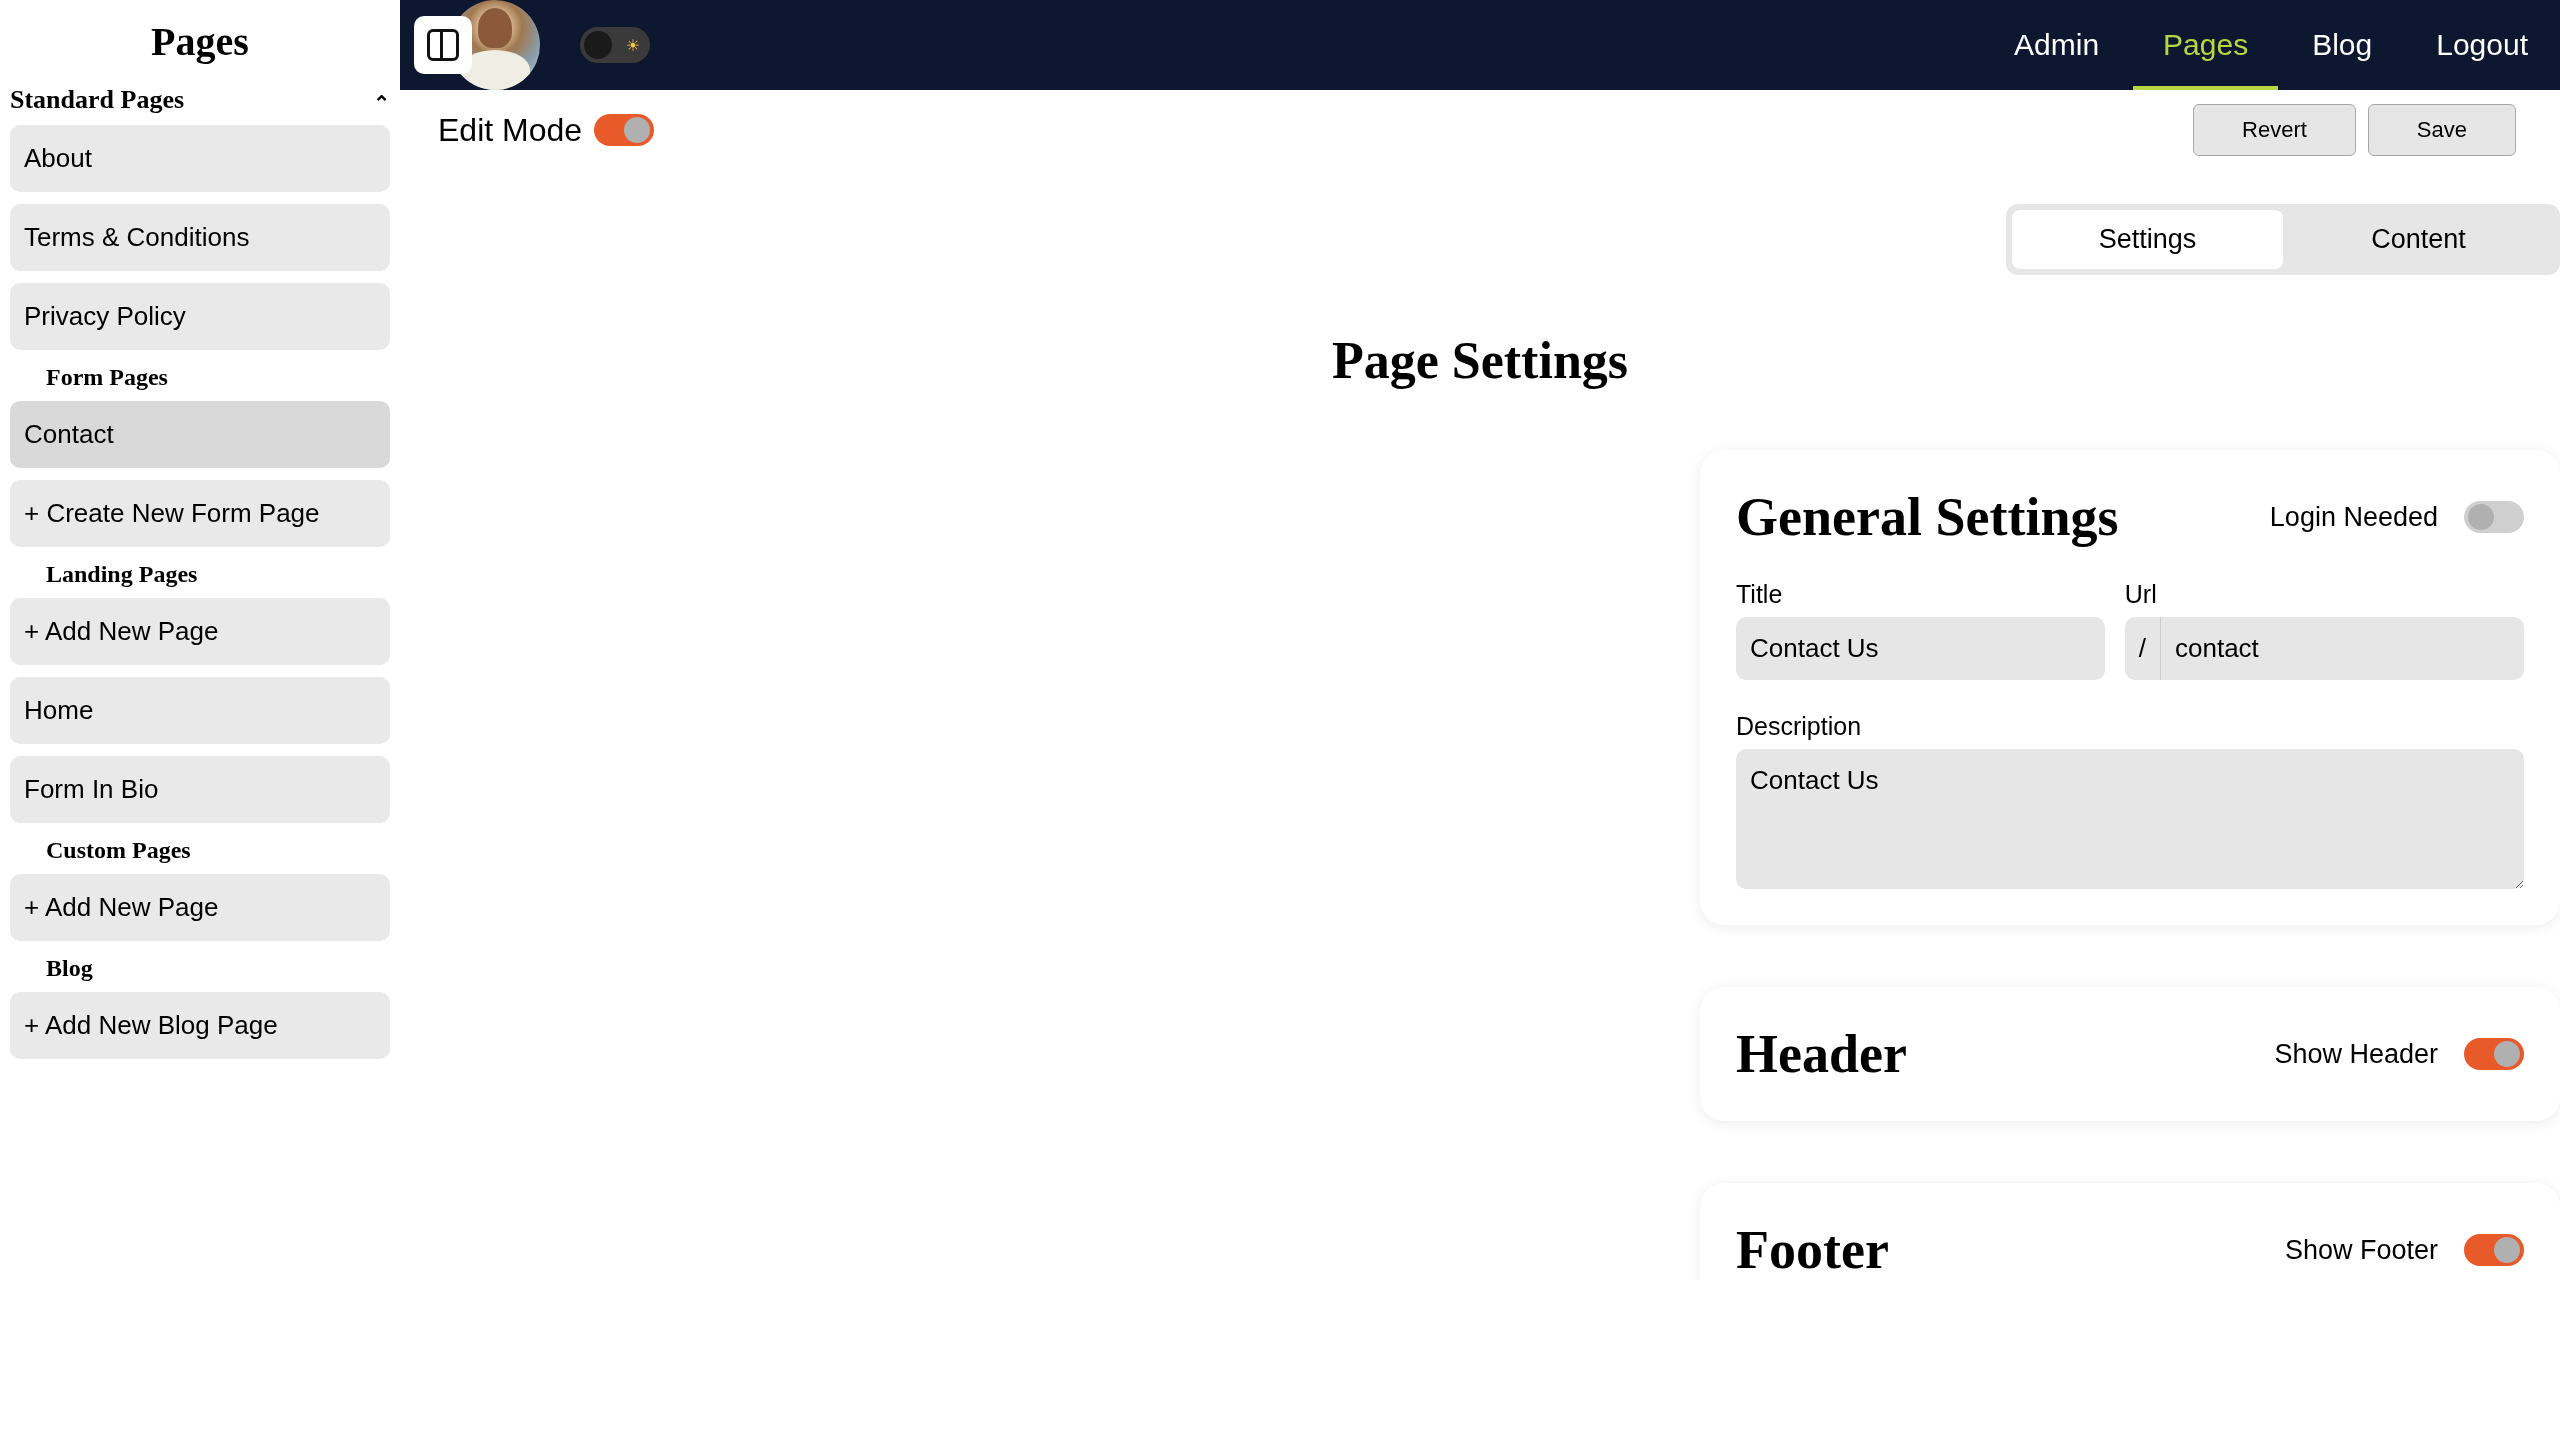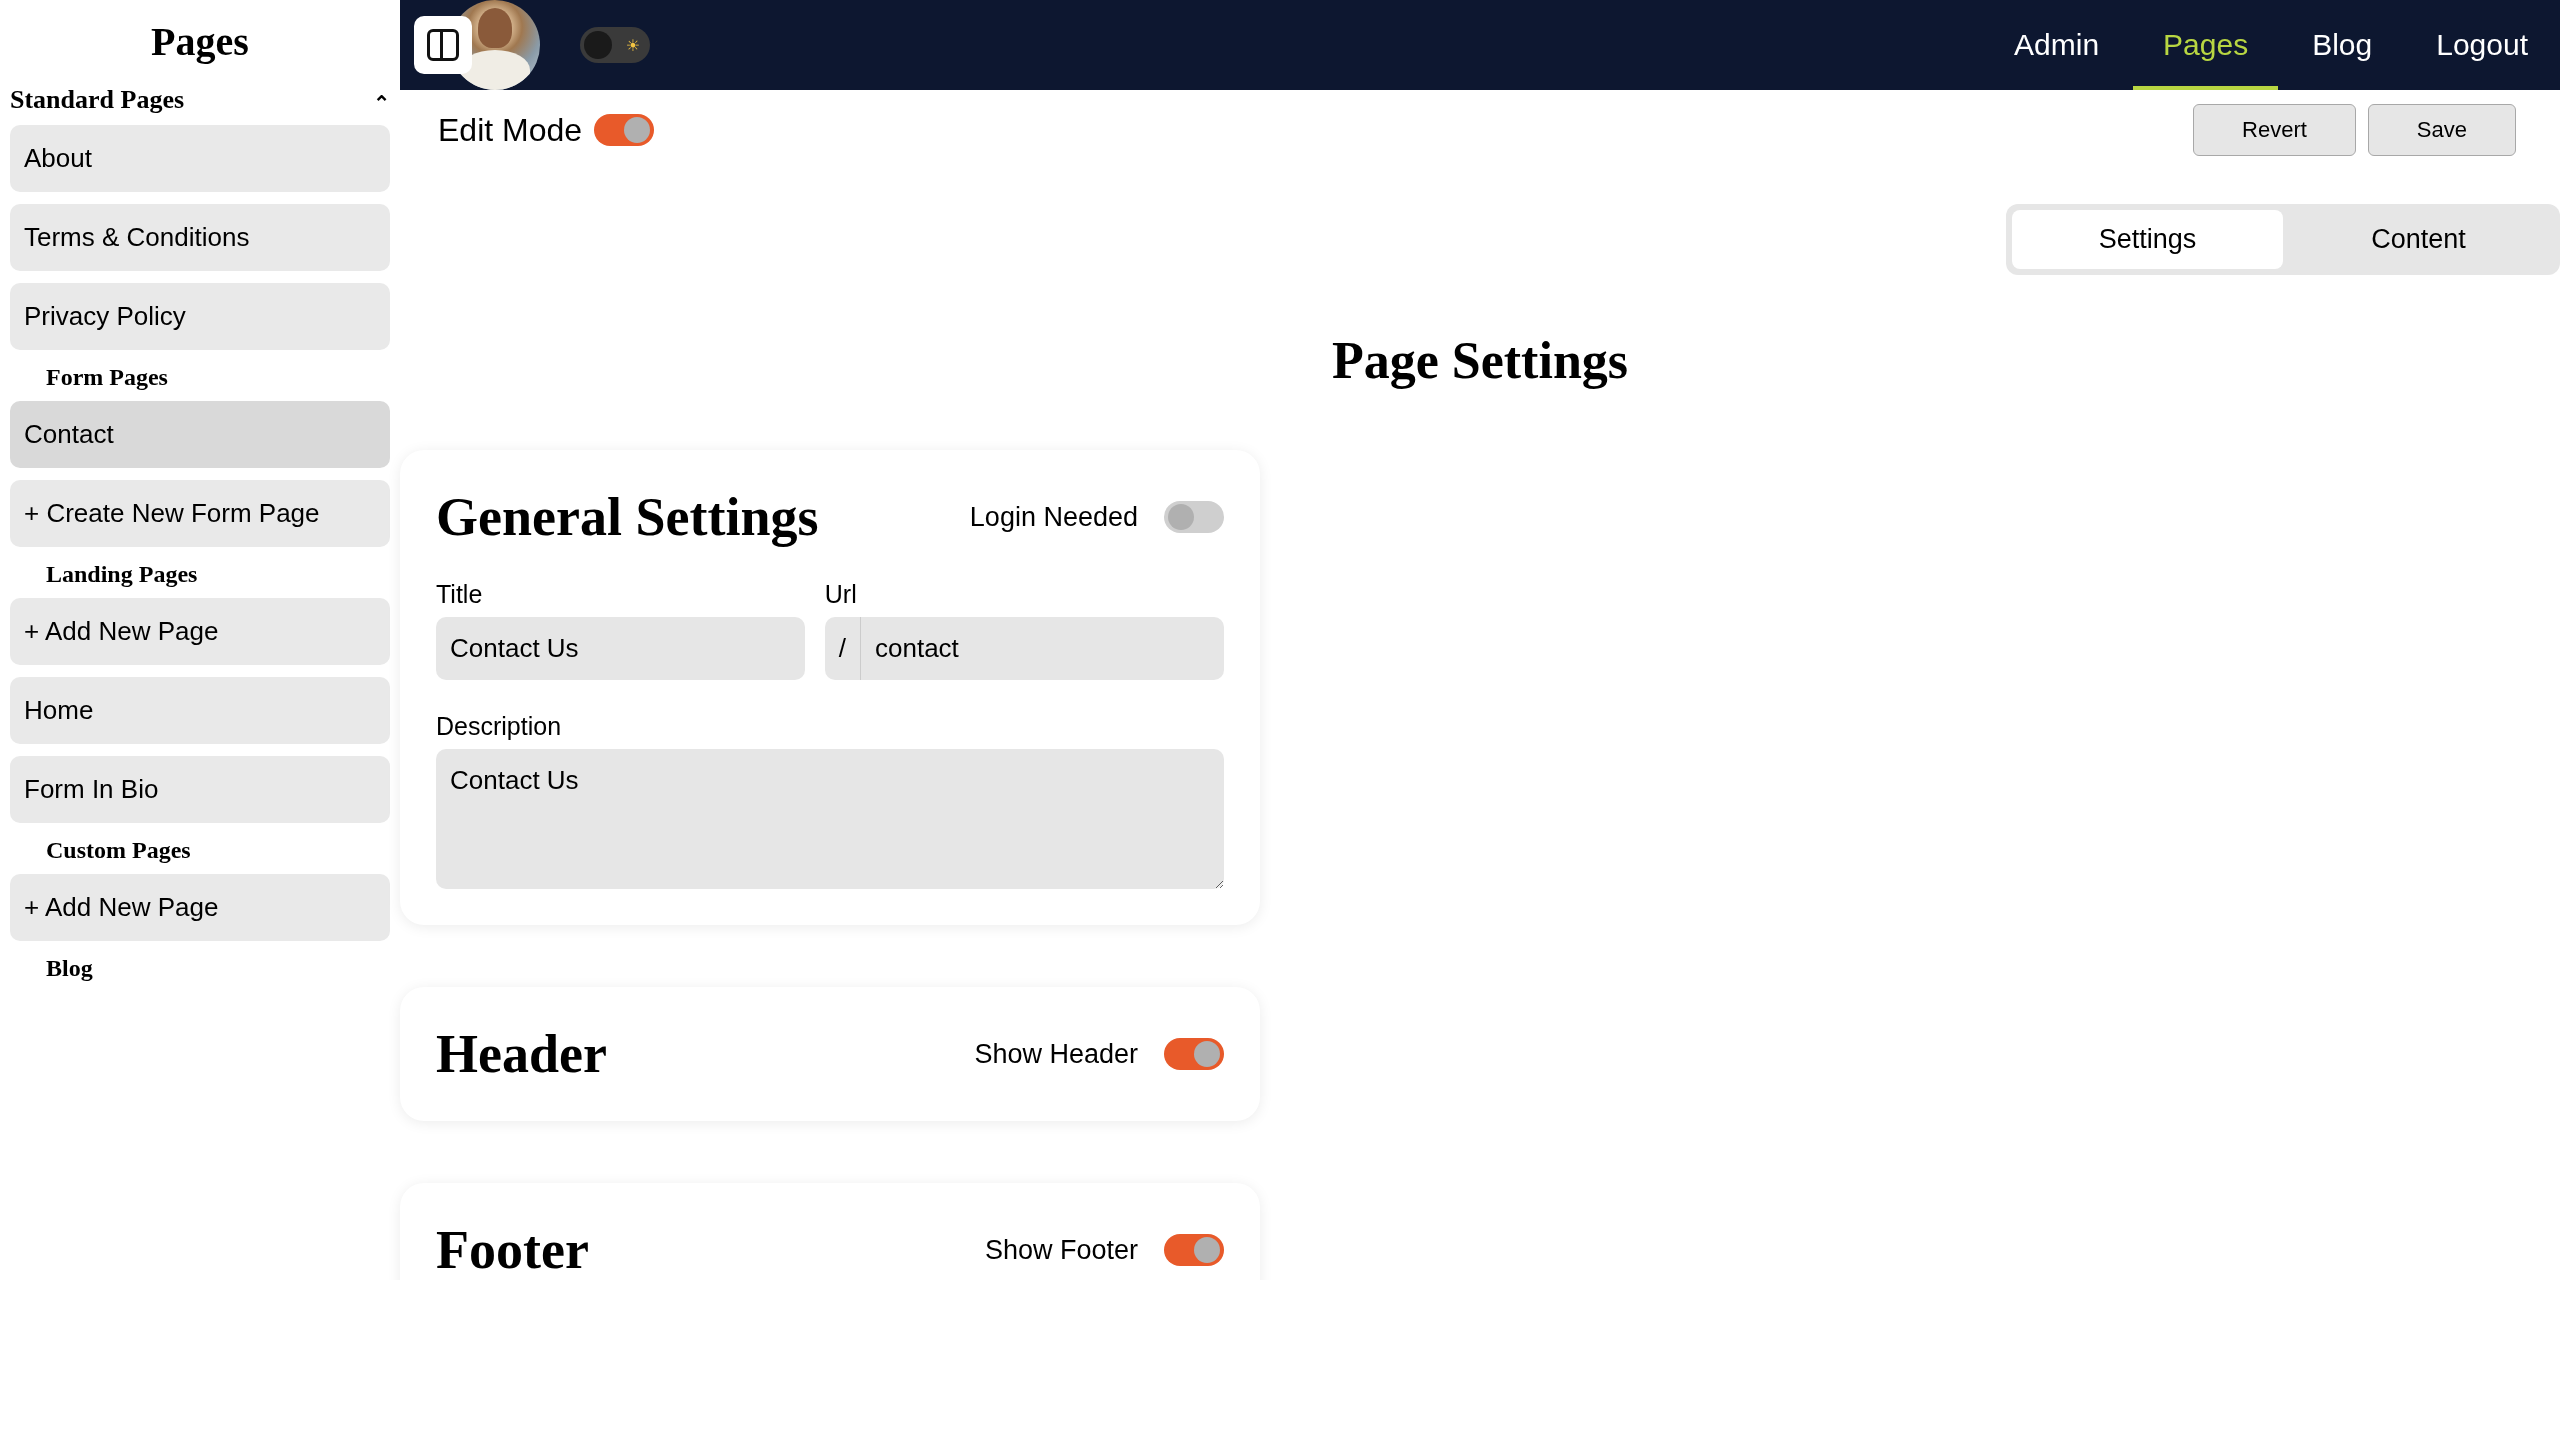--- a/index.html
+++ b/index.html
@@ -52,21 +52,21 @@
     
     .tab-wrap { display: flex; justify-content: flex-end; margin-top: 34px; }
     .tabs { display: flex; background: #e6e6e6; border-radius: 12px; padding: 6px; width: 554px; }
     .tab { flex: 1; text-align: center; padding: 14px 0; font-size: 27px; border-radius: 8px; cursor: pointer; }
     .tab.active { background: #fff; }
     
     
     .page-heading { font-family: Georgia, serif; font-weight: 900; font-size: 52px; text-align: center; margin-top: 56px; }
     
     
-    .cards { display: flex; flex-direction: column; align-items: flex-start; margin-top: 60px; gap: 62px; }
+    .cards { display: flex; flex-direction: column; align-items: flex-end; margin-top: 60px; gap: 62px; }
     .card { width: 860px; background: #fff; border-radius: 24px; box-shadow: 0 2px 14px rgba(0,0,0,0.08); padding: 36px; }
     .card-header { display: flex; justify-content: space-between; align-items: center; }
     .card-title { font-family: Georgia, serif; font-weight: 900; font-size: 54px; }
     .toggle-group { display: flex; align-items: center; gap: 26px; font-size: 27px; }
     
     .form-row { display: flex; gap: 20px; margin-top: 32px; }
     .form-field { flex: 1; display: flex; flex-direction: column; }
     .form-label { font-size: 25px; margin-bottom: 8px; }
     .text-input { background: #e6e6e6; border: none; border-radius: 10px; padding: 16px 14px; font-size: 26px; width: 100%; font-family: inherit; }
     .url-group { display: flex; align-items: stretch; background: #e6e6e6; border-radius: 10px; }
@@ -99,20 +99,21 @@
 
     <div class="section-header small">Landing Pages</div>
     <div class="sidebar-item">+ Add New Page</div>
     <div class="sidebar-item">Home</div>
     <div class="sidebar-item">Form In Bio</div>
 
     <div class="section-header small">Custom Pages</div>
     <div class="sidebar-item">+ Add New Page</div>
 
     <div class="section-header small">Blog</div>
+    <div class="sidebar-item">+ Add New Blog Page</div>
   </aside>
 
   <div class="main">
 
     <div class="topbar">
       <div class="panel-toggle-btn">
         <div class="panel-icon"></div>
       </div>
       <div class="avatar-img">
         <div class="avatar-head"></div>

